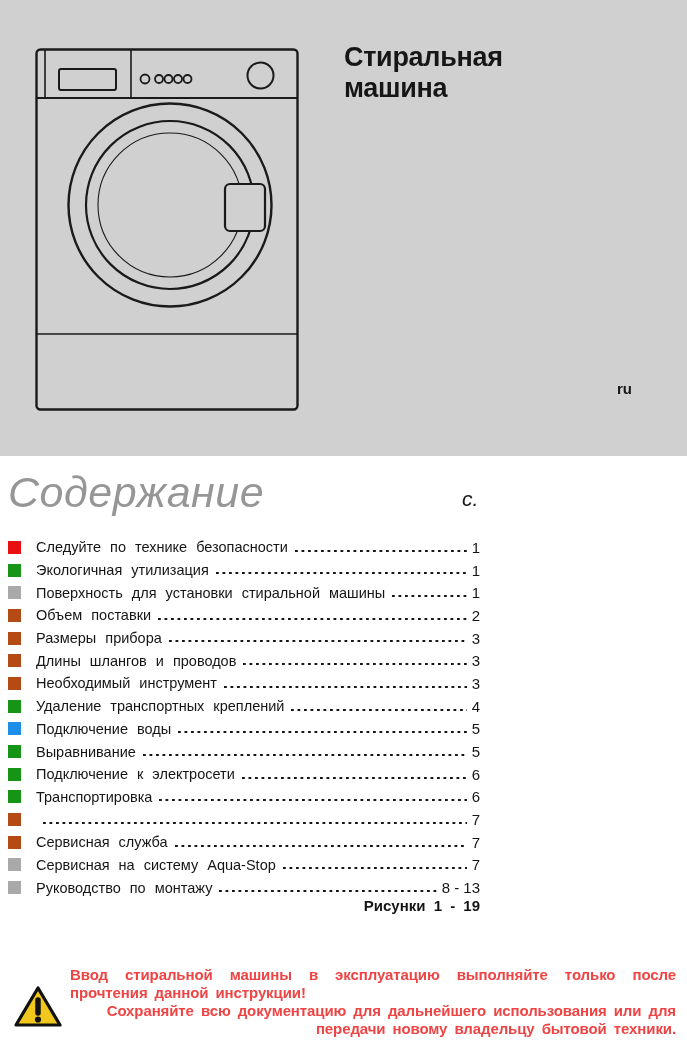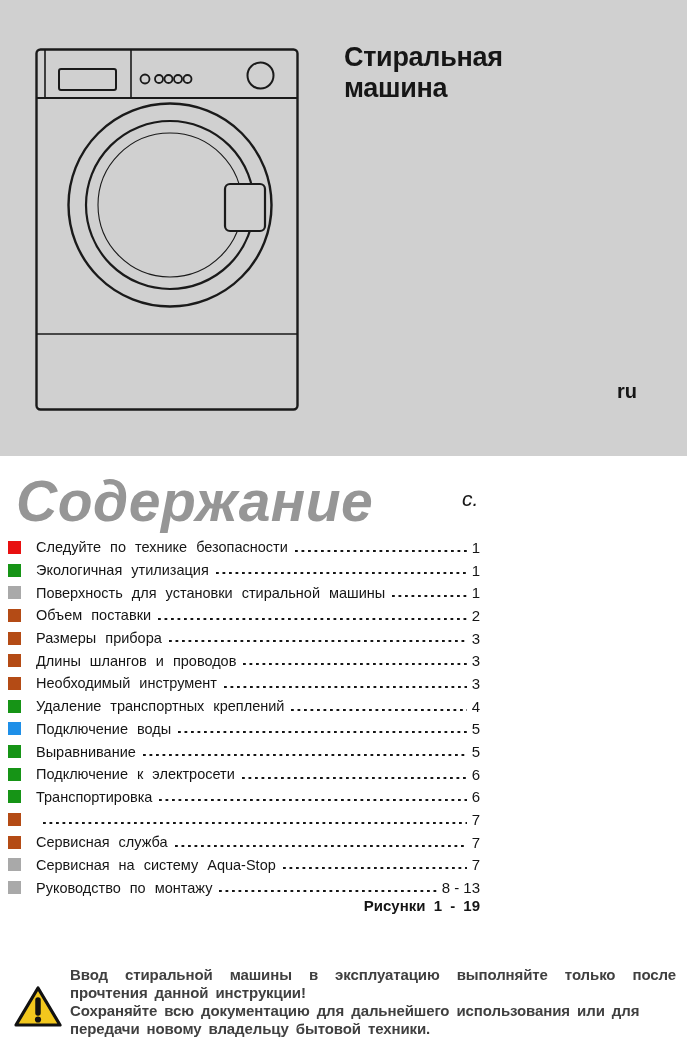--- a/index.html
+++ b/index.html
@@ -21,27 +21,27 @@
     font-size: 27px; font-weight: bold; line-height: 31px;
     letter-spacing: -0.3px; color: #161616;
   }
   .doc-subtitle {
     position: absolute; left: 344px; top: 328px; width: 235px;
     font-size: 24px; font-weight: bold; line-height: 28px;
     letter-spacing: -0.3px; color: #161616; word-spacing: 3px;
   }
   .lang-code {
     position: absolute; left: 617px; top: 380px;
-    font-size: 20px; font-weight: bold; color: #161616;
+    font-size: 15px; font-weight: bold; color: #161616;
   }
 
   
   .contents-heading {
-    position: absolute; left: 16px; top: 468px;
-    font-size: 57px; font-weight: bold; font-style: italic;
+    position: absolute; left: 8px; top: 468px;
+    font-size: 43px; font-weight: normal; font-style: italic;
     color: #969696; letter-spacing: 0.5px;
   }
   .page-abbr {
     position: absolute; left: 462px; top: 487px;
     font-size: 21px; font-style: italic; color: #1a1a1a;
   }
   .toc {
     position: absolute; left: 8px; top: 536px; width: 472px;
   }
   .toc-row {
@@ -67,24 +67,24 @@
     position: absolute; left: 8px; top: 897px; width: 472px;
     text-align: right; font-size: 15px; word-spacing: 4px; color: #151515; font-weight: bold;
   }
 
   
   .warning { position: absolute; left: 13px; top: 966px; width: 668px; }
   .warning-icon { position: absolute; left: 0; top: 19px; }
   .warning-text {
     margin-left: 57px; width: 606px;
     font-size: 15px; font-weight: bold; line-height: 18px;
-    word-spacing: 3px; letter-spacing: -0.1px; color: #404040;
+    word-spacing: 3px; letter-spacing: -0.1px; color: #ef4444;
   }
   .warning-text p { text-align: justify; }
-  .warning-text p:last-child { text-align: left; }
+  .warning-text p:last-child { text-align: right; }
 </style>
 </head>
 <body>
 
 <div class="page">
 
   <div class="hero">
 
     <svg class="machine" width="264" height="363" viewBox="0 0 264 363">
 

